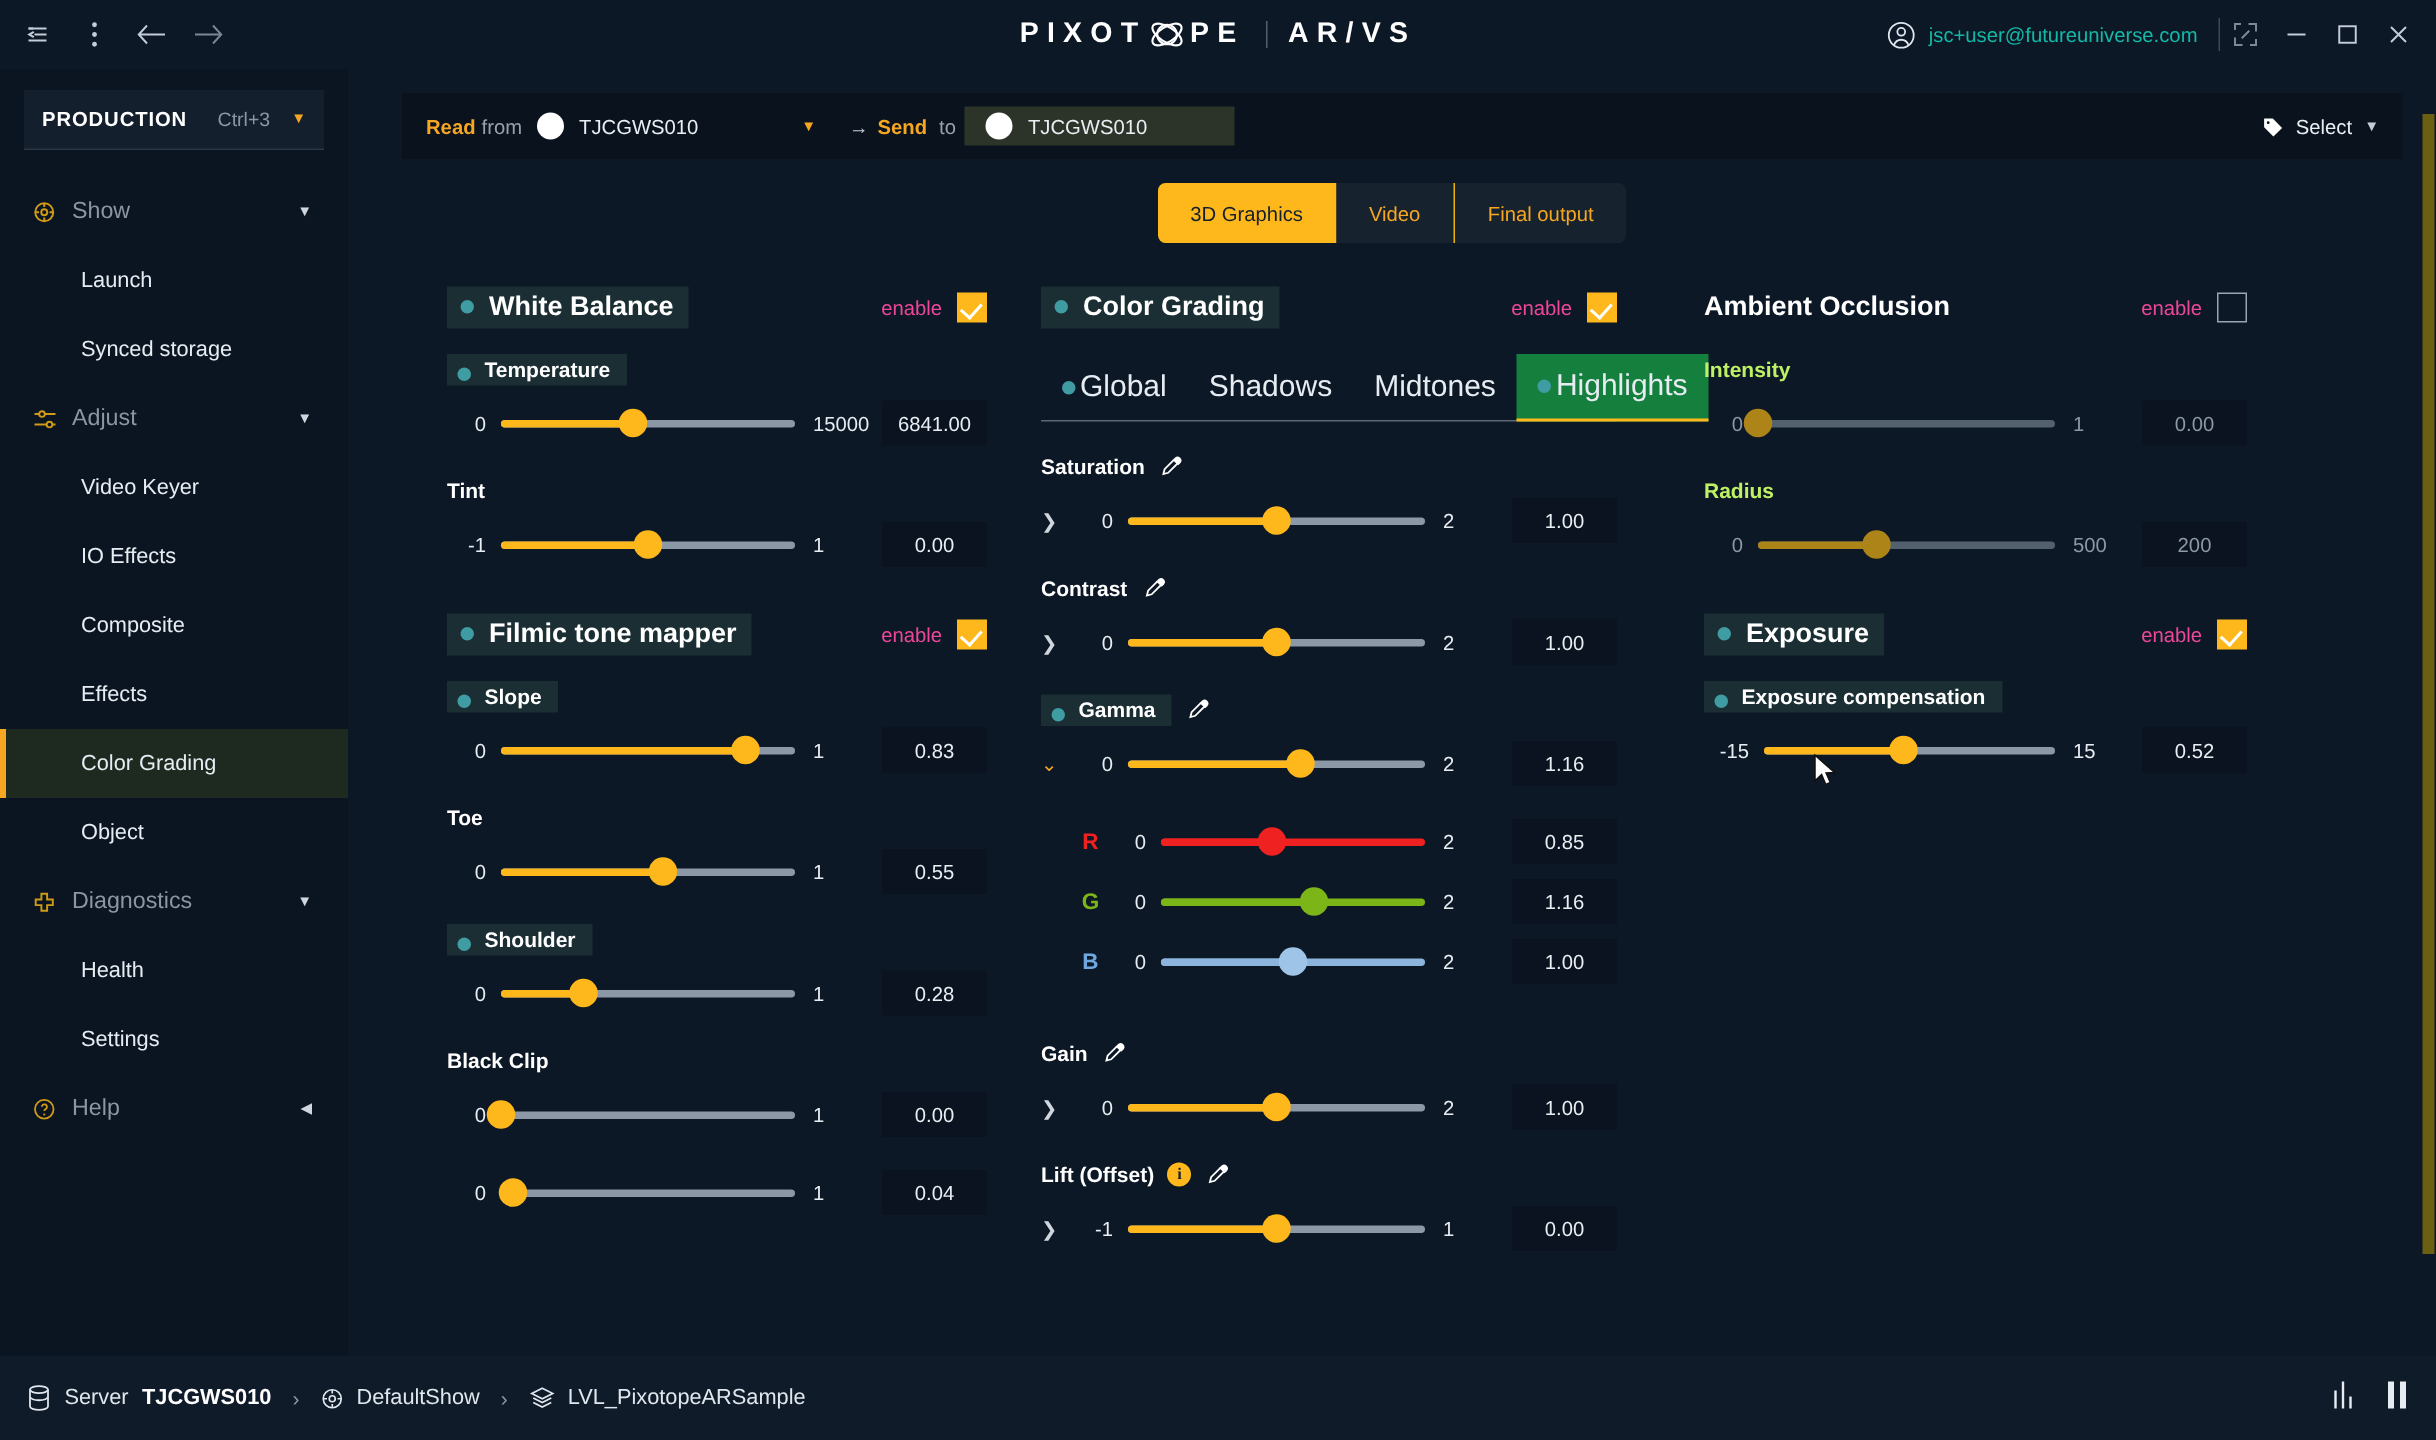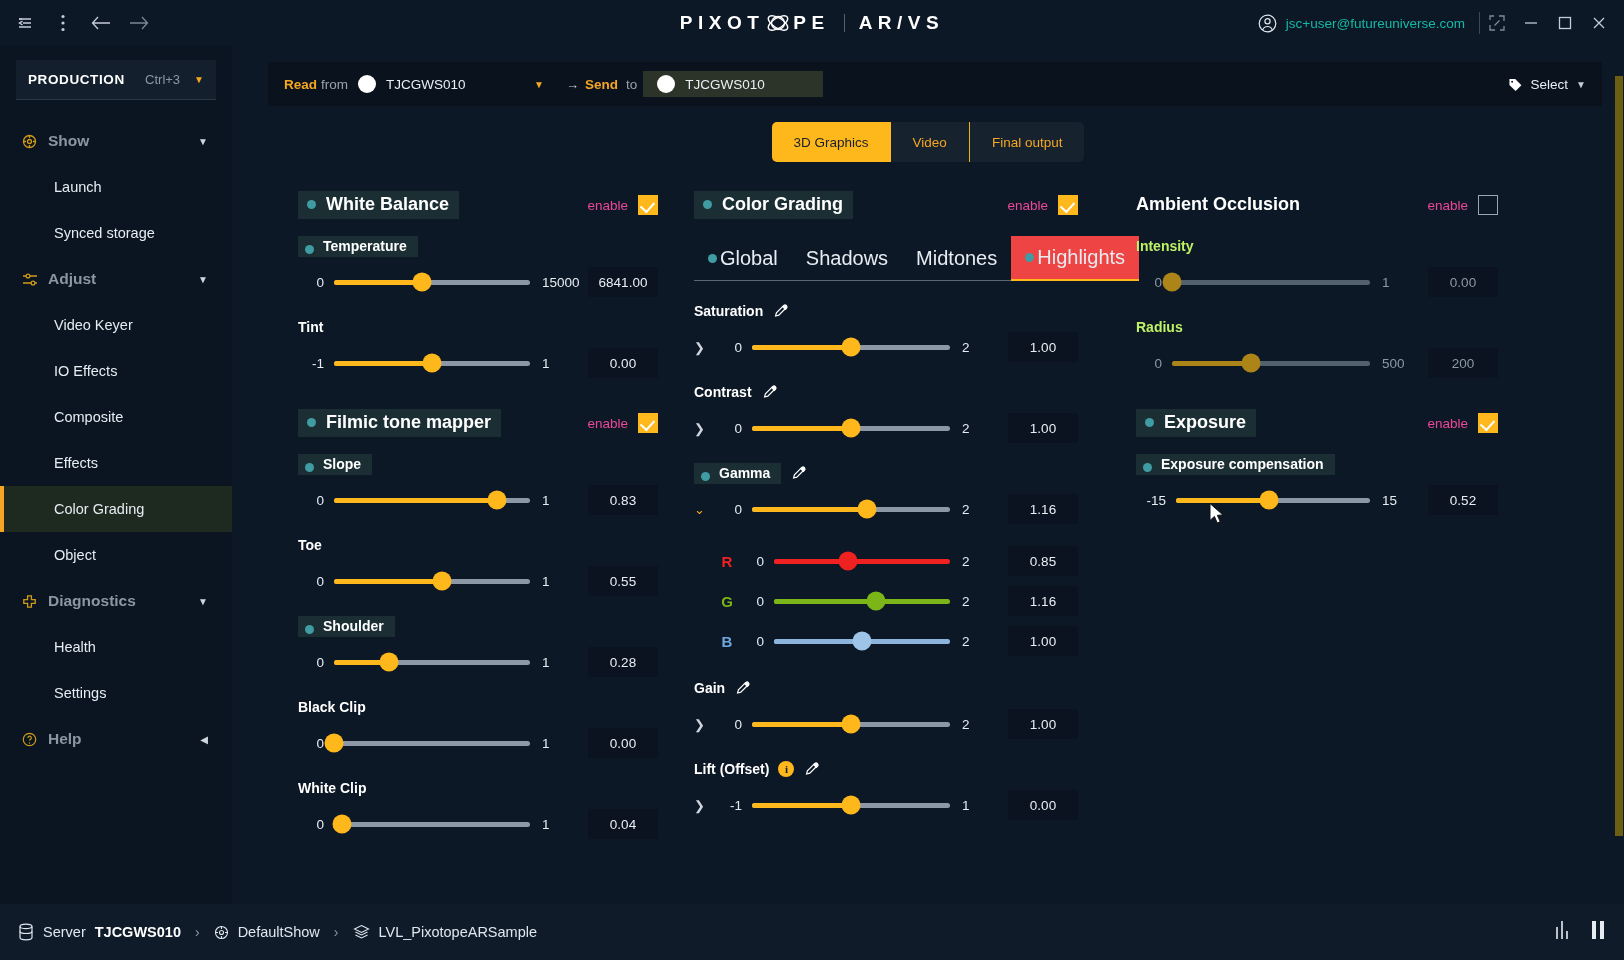--- a/index.html
+++ b/index.html
@@ -63,21 +63,21 @@
     cursor: pointer;
   }
   .prod-label { font-size: 13.5px; font-weight: 700; letter-spacing: .6px; color: #fff; }
   .prod-key { margin-left: auto; font-size: 13px; color: #8c97a4; }
   .prod-caret { margin-left: 14px; color: #f5a623; font-size: 10px; }
 
   .nav-group {
     height: 46px; display: flex; align-items: center; padding-left: 22px; cursor: pointer;
   }
   .nav-group .gicon { width: 26px; color: #cf9a17; display: flex; align-items: center; }
-  .nav-group .glabel { font-size: 15.5px; color: #8b96a3; font-weight: bold; }
+  .nav-group .glabel { font-size: 15.5px; color: #8b96a3; }
   .nav-group .gcaret { margin-left: auto; margin-right: 24px; color: #cfd6de; font-size: 10px; }
 
   .nav-item {
     height: 46px; display: flex; align-items: center; padding-left: 54px;
     font-size: 14.5px; color: #e6ecf2; cursor: pointer; position: relative;
   }
   .nav-item.active { background: #1e2a20; }
   .nav-item.active::before {
     content: ""; position: absolute; left: 0; top: 0; bottom: 0; width: 4px; background: #f5a623;
   }
@@ -192,21 +192,21 @@
   .dis .track { background: #53616f; }
   .dis .track .fill { background: #ad8418; }
   .dis .track .knob { background: #ad8418; }
 
   
   .cgtabs { display: flex; align-items: stretch; border-bottom: 1px solid #5a6673; margin-bottom: 20px; }
   .cgtab {
     display: flex; align-items: center; gap: 3px; padding: 10px 14px 10px 14px;
     font-size: 20px; color: #e6ecf2; cursor: pointer;
   }
-  .cgtab.active { background: #ef4444; border-bottom: 2px solid #ffb81c; margin-bottom: -1px; }
+  .cgtab.active { background: #15803d; border-bottom: 2px solid #ffb81c; margin-bottom: -1px; }
 
   .eyedrop { width: 18px; height: 18px; display: inline-flex; align-items: center; justify-content: center; cursor: pointer; }
   .infodot {
     width: 16px; height: 16px; border-radius: 50%; background: #ffb81c; color: #16202c;
     font-size: 11px; font-weight: 700; display: inline-flex; align-items: center; justify-content: center;
     cursor: pointer; font-family: "Liberation Serif", serif;
   }
 
   
   .vscroll { position: absolute; right: 0; top: 0; bottom: 0; width: 10px; background: #0d1826; }
@@ -517,23 +517,20 @@
           <div class="srow">
             <span class="smin">0</span>
             <span class="track">
               <span class="fill" style="width:0%"></span>
               <span class="knob" style="left:0%"></span>
             </span>
             <span class="smax">1</span>
             <span class="vbox">0.00</span>
           </div>
 
-          <div class="plabel">
-            <span class="txt">White Clip</span>
-          </div>
           <div class="srow">
             <span class="smin">0</span>
             <span class="track">
               <span class="fill" style="width:4%"></span>
               <span class="knob" style="left:4%"></span>
             </span>
             <span class="smax">1</span>
             <span class="vbox">0.04</span>
           </div>
         </div>
@@ -654,21 +651,21 @@
             <span class="chanlbl b">B</span>
             <span class="smin">0</span>
             <span class="track b">
               <span class="fill" style="width:50%"></span>
               <span class="knob" style="left:50%"></span>
             </span>
             <span class="smax">2</span>
             <span class="vbox">1.00</span>
           </div>
 
-          <div class="plabel" style="margin-top:20px">
+          <div class="plabel" style="margin-top:34px">
             <span class="txt">Gain</span>
             <span class="eyedrop">
               <svg width="16" height="16" viewBox="0 0 16 16" fill="none" stroke="#fff" stroke-width="1.2">
                 <path d="M10.8 2.4a2 2 0 012.8 2.8l-1.2 1.2-2.8-2.8z" fill="#fff"></path>
                   <path d="M9.6 3.6L3.4 9.8 2.6 13l3.2-.8 6.2-6.2"></path>
               </svg>
             </span>
           </div>
           <div class="srow">
             <span class="expander">❯</span>

